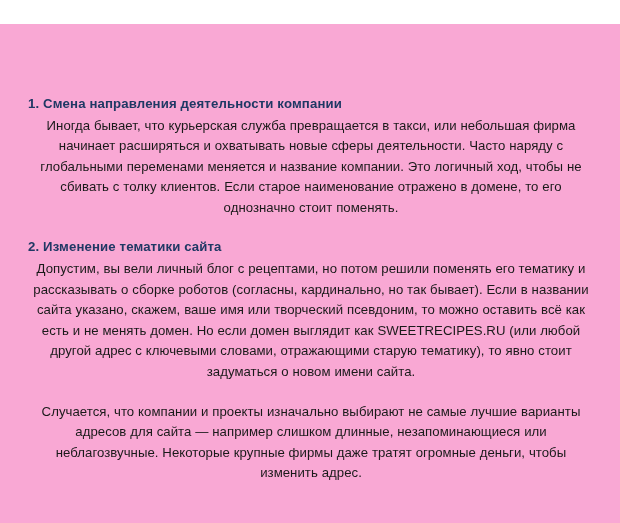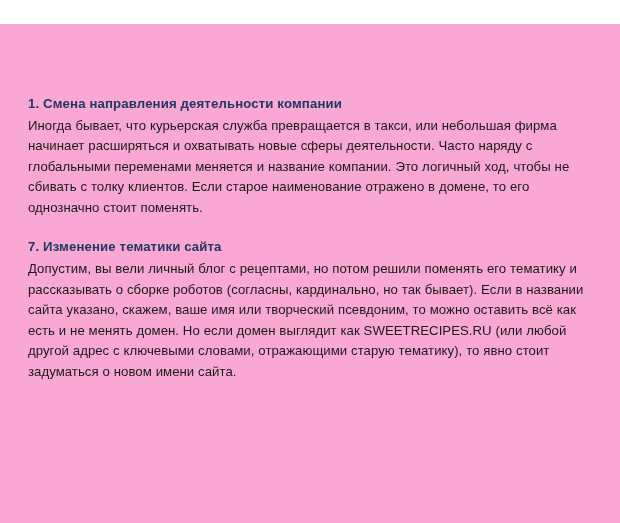--- a/index.html
+++ b/index.html
@@ -47,38 +47,39 @@
     margin: 0 0 1px 0;
     letter-spacing: 0.01em;
   }
 
   .section-body {
     font-size: 13.2px;
     font-weight: normal;
     color: #1a1a1a;
     line-height: 20.6px;
     margin: 0;
-    text-align: left;
+    text-align: center;
     letter-spacing: 0.003em;
     word-spacing: 0.01em;
   }
 </style>
 </head>
 <body>
 
 <div class="page">
   <div class="content">
 
     <div class="section">
       <h2 class="section-heading">1. Смена направления деятельности компании</h2>
       <p class="section-body">Иногда бывает, что курьерская служба превращается в такси, или небольшая фирма начинает расширяться и охватывать новые сферы деятельности. Часто наряду с глобальными переменами меняется и название компании. Это логичный ход, чтобы не сбивать с толку клиентов. Если старое наименование отражено в домене, то его однозначно стоит поменять.</p>
     </div>
 
     <div class="section">
-      <h2 class="section-heading">7. Изменение тематики сайта</h2>
+      <h2 class="section-heading">2. Изменение тематики сайта</h2>
       <p class="section-body">Допустим, вы вели личный блог с рецептами, но потом решили поменять его тематику и рассказывать о сборке роботов (согласны, кардинально, но так бывает). Если в названии сайта указано, скажем, ваше имя или творческий псевдоним, то можно оставить всё как есть и не менять домен. Но если домен выглядит как SWEETRECIPES.RU (или любой другой адрес с ключевыми словами, отражающими старую тематику), то явно стоит задуматься о новом имени сайта.</p>
     </div>
 
     <div class="section">
+      <p class="section-body">Случается, что компании и проекты изначально выбирают не самые лучшие варианты адресов для сайта — например слишком длинные, незапоминающиеся или неблагозвучные. Некоторые крупные фирмы даже тратят огромные деньги, чтобы изменить адрес.</p>
     </div>
 
   </div>
 </div>
 
 </body></html>

